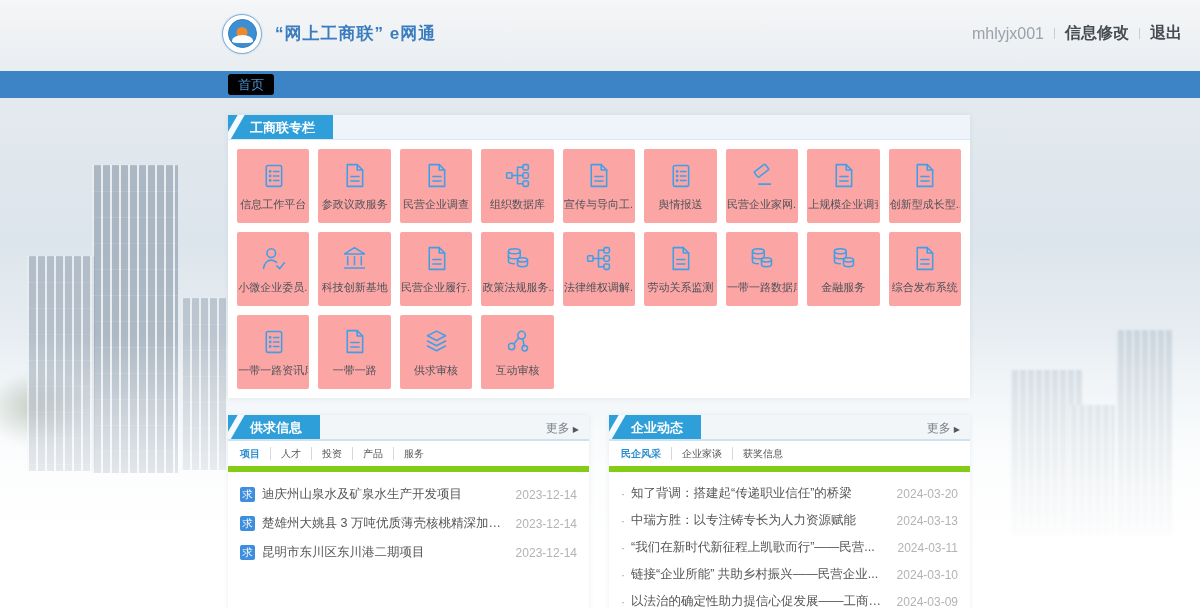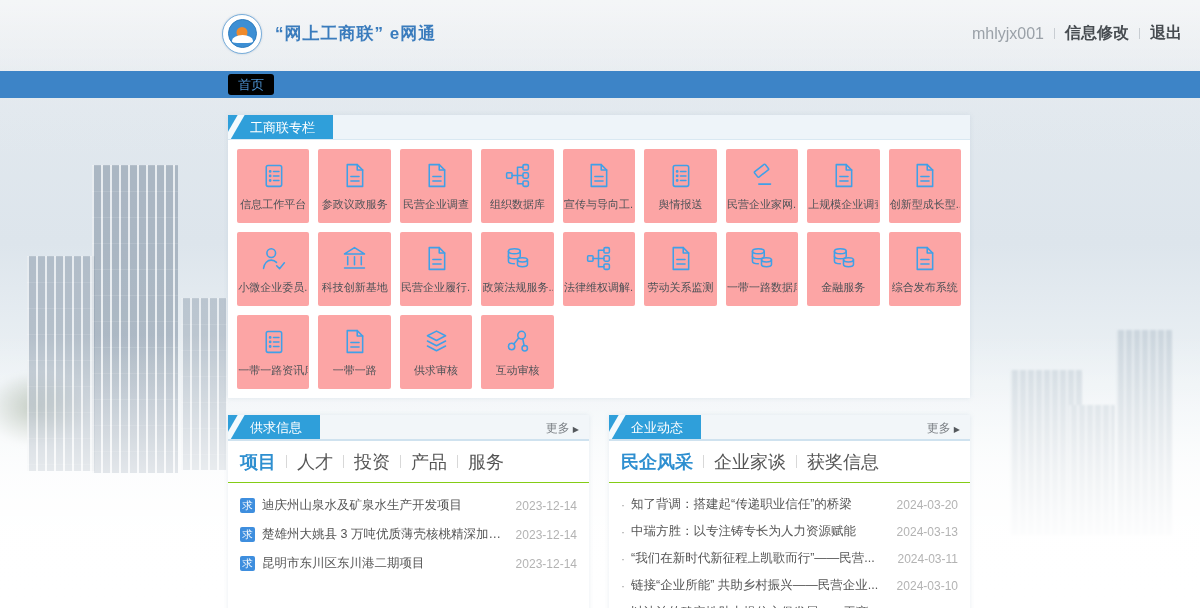--- a/index.html
+++ b/index.html
@@ -50,41 +50,41 @@
   
   .nav { position:relative; z-index:2; height:27px; background:#3d84c7; display:flex; align-items:center; padding-left:228px; }
   .home-btn { background:#000000; color:#4b90cf; font-size:13px; line-height:21px; padding:0 10px;
     border-radius:3px; cursor:pointer; }
 
   
   .content { position:absolute; left:228px; top:115px; width:742px; z-index:1; }
   .panel { background:#fff; box-shadow:0 0 5px rgba(140,165,190,.18); }
 
   .panel-head { position:relative; display:flex; height:25px; background:#eef4f9; border-bottom:1px solid #d9e8f2; }
-  .head-tab { position:relative; background:#2f9fda; color:#fff; font-size:13px; font-weight:normal;
+  .head-tab { position:relative; background:#2f9fda; color:#fff; font-size:13px; font-weight:bold;
     line-height:25px; padding:0 18px 0 22px; overflow:hidden; white-space:nowrap; }
   .head-tab::before { content:""; position:absolute; left:1px; top:-6px; width:7px; height:42px;
     background:rgba(255,255,255,.95); transform:skewX(-30deg); }
 
   .grid { display:grid; grid-template-columns:repeat(9,1fr); gap:9px; padding:9px; }
   .card { height:74px; background:#fca5a5; border-radius:2px; display:flex; flex-direction:column;
     align-items:center; justify-content:center; cursor:pointer; }
   .card-icon { color:#3fa0e8; margin-bottom:7px; }
   .card-icon svg { width:29px; height:29px; display:block; fill:none; stroke:currentColor;
     stroke-width:1.7; stroke-linecap:round; stroke-linejoin:round; }
   .card-label { font-size:11px; color:#4d5257; white-space:nowrap; max-width:70px; overflow:hidden; }
 
   .bottom-row { display:flex; gap:20px; margin-top:17px; }
   .sub-panel { width:361px; height:240px; background:#fff; box-shadow:0 0 5px rgba(140,165,190,.18); }
   .sub-head { position:relative; display:flex; height:26px; background:#f2f6f9; border-bottom:2px solid #cfe2ef; }
   .sub-head .head-tab { line-height:26px; }
   .more { position:absolute; right:10px; top:0; line-height:26px; font-size:12px; color:#7a7f84; cursor:pointer; }
   .more .arrow { font-size:8px; color:#55595d; margin-left:3px; }
 
-  .tab-row { display:flex; align-items:center; height:42px; padding:0 12px; border-bottom:1px solid #84cc16; font-size:18px; }
+  .tab-row { display:flex; align-items:center; height:31px; padding:0 12px; border-bottom:6px solid #84cc16; font-size:10px; }
   .tab { color:#555; cursor:pointer; white-space:nowrap; }
   .tab.active { color:#2e8fd0; font-weight:bold; }
   .tab-sep { width:1px; height:13px; background:#d8d8d8; margin:0 10px; }
 
   .list { padding:8px 12px 0; }
   .row { display:flex; align-items:center; height:29px; }
   .row.compact { height:27px; }
   .badge { width:15px; height:15px; border-radius:2px; background:#3e8ede; color:#fff; font-size:10.5px;
     line-height:15px; text-align:center; margin-right:7px; flex:none; }
   .bullet { color:#999; margin-right:6px; flex:none; font-size:12px; }

